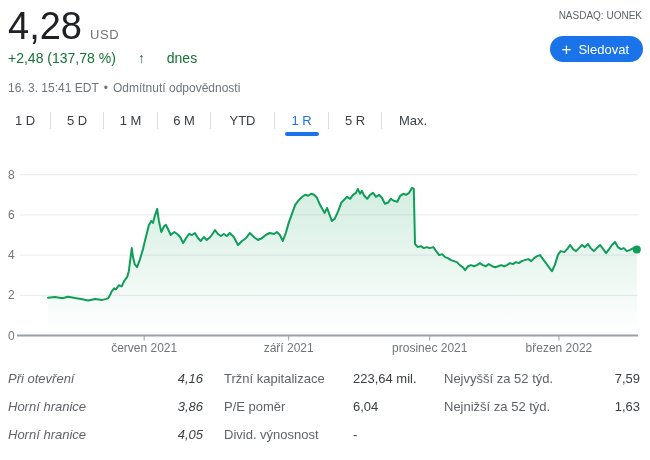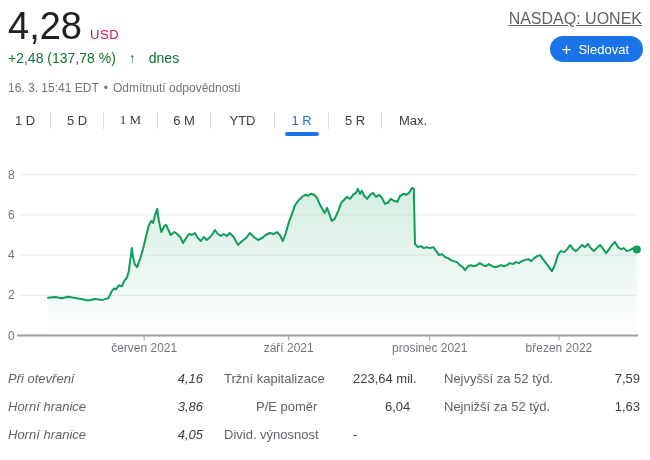--- a/index.html
+++ b/index.html
@@ -4,26 +4,26 @@
 <style>
   html,body{margin:0;padding:0;background:#fff;}
   body{width:650px;height:460px;position:relative;overflow:hidden;
        font-family:"Liberation Sans","DejaVu Sans",sans-serif;
        -webkit-font-smoothing:antialiased;color:#202124;}
   .abs{position:absolute;}
 
   
   .price-row{left:8px;top:8px;display:flex;align-items:baseline;gap:8px;}
   .price{font-size:38px;line-height:36px;color:#202124;}
-  .currency{font-size:13px;color:#be185d;letter-spacing:.6px;}
-  .change-row{left:8px;top:50px;font-size:14px;font-weight:500;color:#137333;display:flex;gap:13px;align-items:center;}
+  .currency{font-size:13px;color:#737373;letter-spacing:.6px;}
+  .change-row{left:8px;top:50px;font-size:14px;font-weight:500;color:#137333;display:flex;gap:22px;align-items:center;}
   .arrow{font-weight:700;}
   .meta-row{left:8px;top:81px;font-size:12px;color:#70757a;display:flex;gap:5px;align-items:center;}
   .meta-link{cursor:pointer;}
-  .exchange{right:8px;top:10px;font-size:16px;color:#5f6368;text-decoration:underline;}
+  .exchange{right:8px;top:10px;font-size:10px;color:#5f6368;}
   .follow-btn{right:7px;top:36px;height:26px;background:#1a73e8;color:#fff;border:none;
       border-radius:14px;display:flex;align-items:center;gap:7px;padding:0 14px 0 11px;
       font-size:13px;font-weight:500;cursor:pointer;font-family:inherit;}
   .follow-plus{font-size:17px;font-weight:400;line-height:1;}
 
   
   .tabs{left:0;top:104px;height:32px;display:flex;align-items:stretch;}
   .tab{position:relative;display:flex;align-items:center;justify-content:center;
        font-size:13px;color:#3c4043;cursor:pointer;}
   .tab.active{color:#1a73e8;font-weight:500;}
@@ -70,21 +70,21 @@
 <button class="abs follow-btn">
   <span class="follow-plus">+</span>
   <span>Sledovat</span>
 </button>
 
 <div class="abs tabs" id="tabs">
     <div class="tab" style="width: 50px;">1 D</div>
     <div class="tab-divider"></div>
     <div class="tab" style="width: 52px;">5 D</div>
     <div class="tab-divider"></div>
-    <div class="tab" style="width: 53px; font-family: Liberation Serif, serif;">1 M</div>
+    <div class="tab" style="width: 53px;">1 M</div>
     <div class="tab-divider"></div>
     <div class="tab" style="width: 52px;">6 M</div>
     <div class="tab-divider"></div>
     <div class="tab" style="width: 63px;">YTD</div>
     <div class="tab-divider"></div>
     <div class="tab active" style="width: 53px;">1 R</div>
     <div class="tab-divider"></div>
     <div class="tab" style="width: 52px;">5 R</div>
     <div class="tab-divider"></div>
     <div class="tab" style="width: 62px;">Max.</div>
@@ -136,21 +136,21 @@
         <span class="stat-label">Horní hranice</span>
         <span class="stat-value">4,05</span>
       </div>
     </div>
     <div class="stat-col" style="left: 224px; width: 200px;">
       <div class="stat-row">
         <span class="stat-label" style="width: 129px;">Tržní kapitalizace</span>
         <span class="stat-value">223,64 mil.</span>
       </div>
       <div class="stat-row">
-        <span class="stat-label" style="width: 129px; margin-left: 32px;">P/E poměr</span>
+        <span class="stat-label" style="width: 129px;">P/E poměr</span>
         <span class="stat-value">6,04</span>
       </div>
       <div class="stat-row">
         <span class="stat-label" style="width: 129px;">Divid. výnosnost</span>
         <span class="stat-value">-</span>
       </div>
     </div>
     <div class="stat-col col-right" style="left: 444px; width: 196px;">
       <div class="stat-row">
         <span class="stat-label">Nejvyšší za 52 týd.</span>

